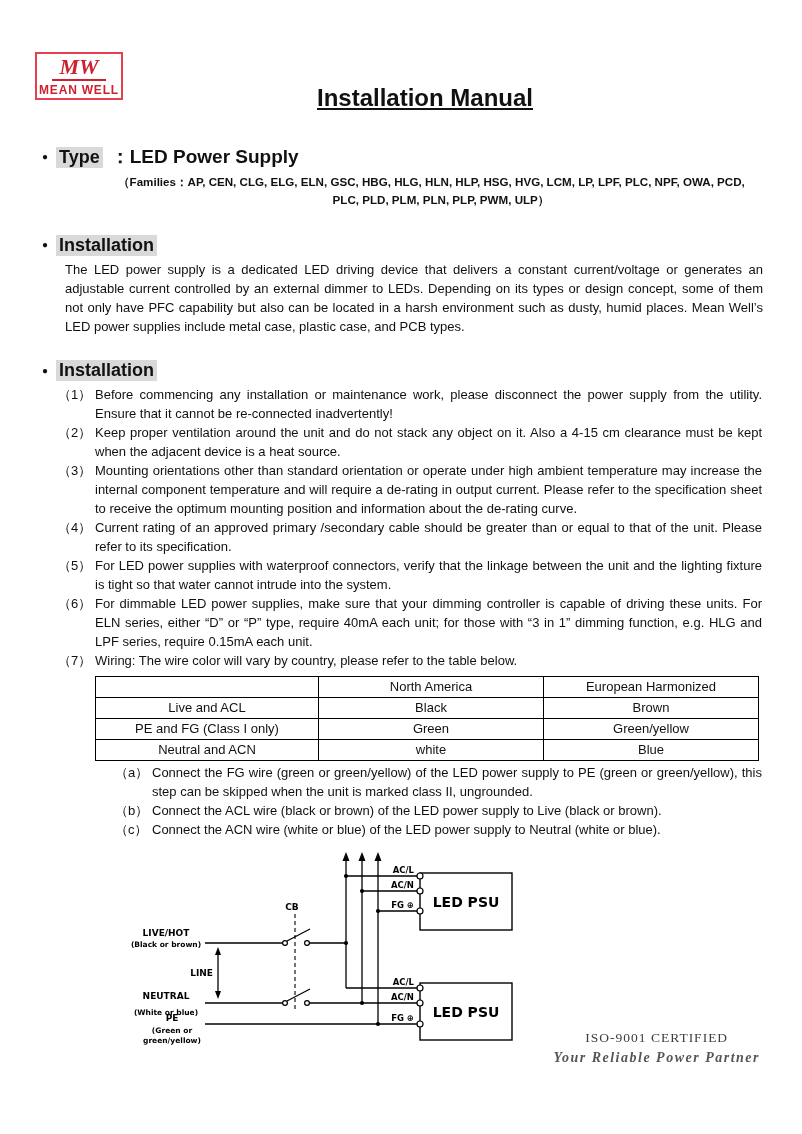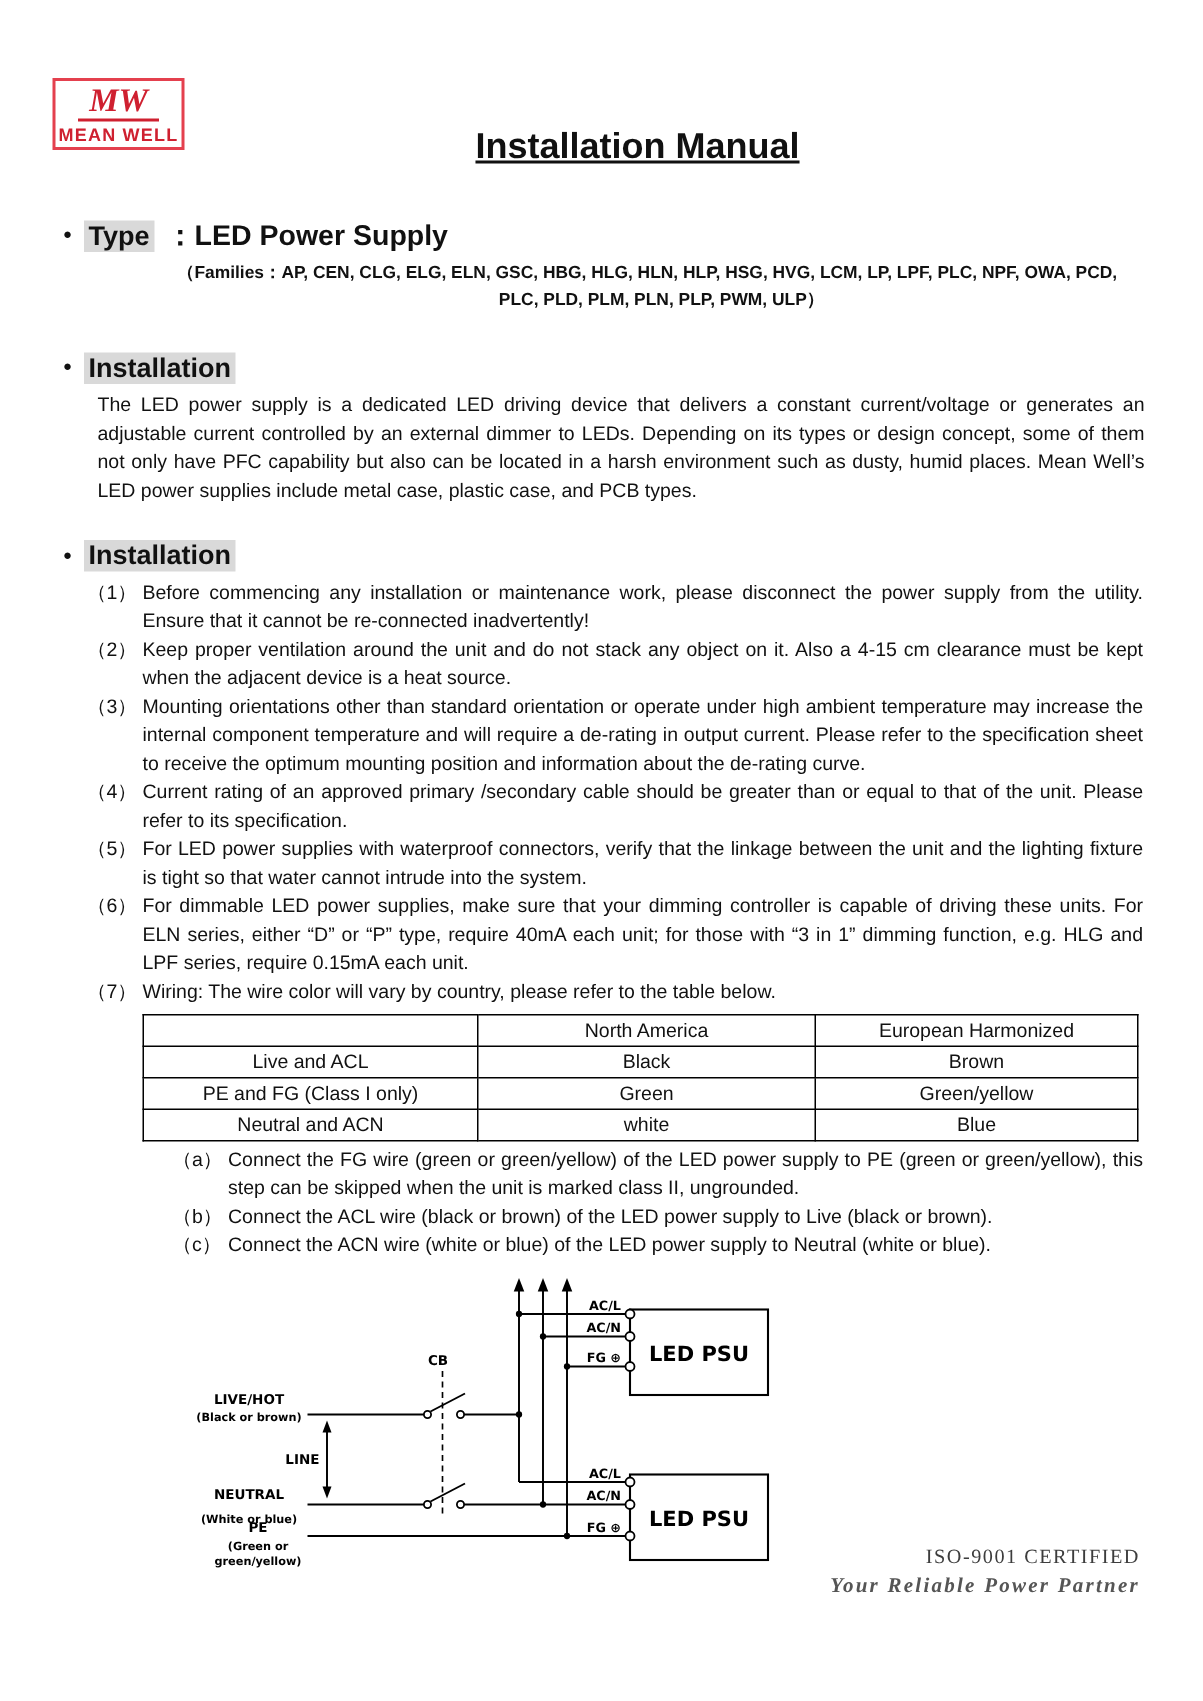--- a/index.html
+++ b/index.html
@@ -73,21 +73,21 @@
   .term { fill:#fff; stroke:#000; stroke-width:1.2; }
   .psu-box { fill:none; stroke:#000; stroke-width:1.4; }
   text { font-family:"DejaVu Sans", sans-serif; fill:#000; }
   .dlbl  { font-size:9px;   font-weight:bold; }
   .dsub  { font-size:7.5px; font-weight:bold; }
   .dterm { font-size:8.5px; font-weight:bold; }
   .dcb   { font-size:9px;   font-weight:bold; }
   .psu-label { font-size:14px; font-weight:bold; }
 
   
-  .footer { position:absolute; top:1030px; right:42px; text-align:right; }
+  .footer { position:absolute; top:1030px; right:42px; text-align:center; }
   .iso {
     font-family:"Liberation Serif", serif; font-size:13.5px;
     letter-spacing:1px; color:#3d3d3d;
   }
   .slogan {
     font-family:"Liberation Serif", serif; font-style:italic; font-weight:bold;
     font-size:14px; letter-spacing:1.5px; color:#555; margin-top:4px;
   }
 </style>
 </head>

